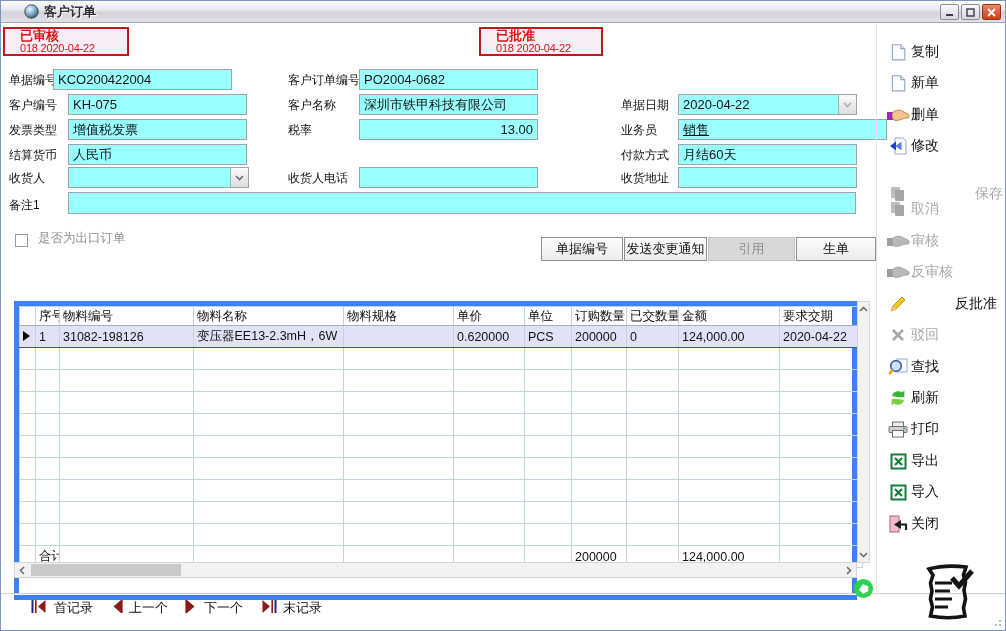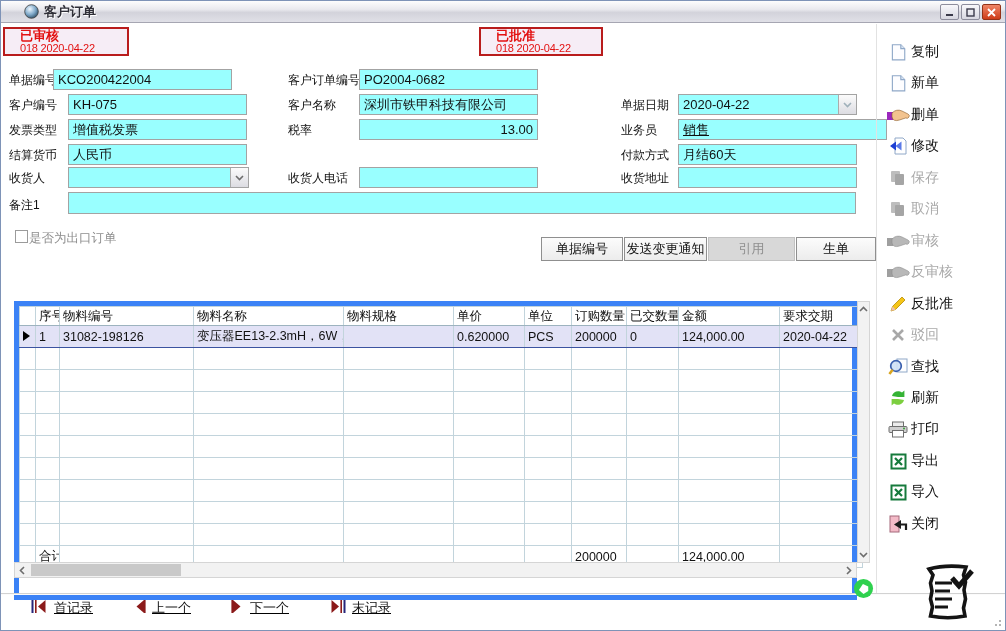--- a/index.html
+++ b/index.html
@@ -32,21 +32,21 @@
     font-size:13px; color:#111; padding:0 4px; font-family:inherit; }
   input.ffield { outline:none; }
   .ffield.right { text-align:right; }
   .combo-arrow { position:absolute; width:18px; height:19px; top:1px; right:1px;
     background:linear-gradient(#fbfbfb,#dcdce2); border-left:1px solid #ababab;
     display:flex; align-items:center; justify-content:center; }
   .combo-wrap { position:absolute; }
   .combo-wrap .ffield { left:0; top:0; width:100%; }
 
   
-  .chk-row { position:absolute; left:14px; top:229px; display:flex; align-items:flex-start; gap:1px; }
+  .chk-row { position:absolute; left:14px; top:229px; display:flex; align-items:flex-end; gap:10px; }
   .chk-box { width:13px; height:13px; border:1px solid #9b9b9b; background:#fff; }
   .chk-label { font-size:12.5px; color:#8d8d8d; }
 
   
   #actions { position:absolute; top:236px; left:540px; display:flex; }
   .act-btn { height:24px; font-size:13px; font-family:inherit; color:#111;
     background:linear-gradient(#fcfcfc,#ececec); border:1px solid #8f8f8f; margin-right:1px; }
   .act-btn.disabled { background:#d8d8d8; color:#8f8f8f; border-color:#c2c2c2; }
 
   
@@ -77,21 +77,21 @@
   #vs-dn { left:0; bottom:0; width:11px; height:14px; }
   #hs-lt { left:0; top:0; width:14px; height:14px; }
   #hs-rt { right:0; top:0; width:14px; height:14px; }
   #hs-thumb { position:absolute; left:16px; top:1px; width:150px; height:12px; background:#c9c9c9; }
   .chev { stroke:#6d6d6d; stroke-width:1.6; fill:none; }
 
   
   #divider-h { position:absolute; left:0; top:592px; width:1006px; height:2px;
     border-top:1px solid #d2d2d2; border-bottom:1px solid #fbfbfb; }
   #divider-v { position:absolute; left:875px; top:23px; width:1px; height:569px; background:#e2e2e2; }
-  #navbar { position:absolute; left:30px; top:598px; display:flex; gap:40px;text-decoration:underline; }
+  #navbar { position:absolute; left:30px; top:598px; display:flex; gap:17px; }
   .nav-btn { display:flex; align-items:center; gap:6px; font-size:13px; color:#111;
     background:none; border:none; font-family:inherit; }
 
   
   #sidebar { position:absolute; left:884px; top:38px; width:118px; }
   .side-btn { position:absolute; left:0; width:118px; height:26px; display:flex; align-items:center;
     background:none; border:none; font-family:inherit; font-size:14px; color:#111; text-align:left; }
   .side-btn .ic { width:26px; display:flex; justify-content:center; align-items:center; }
   .side-btn.disabled { color:#a9a9a9; }
 
@@ -482,21 +482,21 @@
       <button class="side-btn" style="top: 94px;">
         <span class="ic">
           <svg width="18" height="18" viewBox="0 0 18 18">
             <path d="M6 1h8l3 3v13H6z" fill="#fff" stroke="#90a8c8"></path>
             <path d="M1 9l6 4.5v-9z" fill="#1c3fd4"></path>
             <path d="M6.5 9l6 4.5v-9z" fill="#5b7ae8"></path>
           </svg>
         </span>
         <span>修改</span>
       </button>
-      <button class="side-btn disabled" style="top: 126px;">
+      <button class="side-btn disabled" style="top: 142px; justify-content: space-between;">
         <span class="ic">
           <svg width="18" height="17" viewBox="0 0 18 17">
             <rect x="2" y="1" width="9" height="11" rx="1" fill="#bdbdbd"></rect>
             <rect x="6" y="4" width="9" height="11" rx="1" fill="#a5a5a5"></rect>
           </svg>
         </span>
         <span>保存</span>
       </button>
       <button class="side-btn disabled" style="top: 157px;">
         <span class="ic">
@@ -518,21 +518,21 @@
       </button>
       <button class="side-btn disabled" style="top: 220px;">
         <span class="ic">
           <svg width="23" height="16" viewBox="0 0 23 16">
             <rect x="0" y="5" width="6" height="8" fill="#9f9f9f"></rect>
             <path d="M5 6q4.5-4.5 10-2l6 3q2 1 1 3t-3.5 1l-6 2q-6.5 2-7.5-3z" fill="#b8b8b8" stroke="#8f8f8f" stroke-width="0.6"></path>
           </svg>
         </span>
         <span>反审核</span>
       </button>
-      <button class="side-btn" style="top: 252px;">
+      <button class="side-btn" style="top: 252px; gap: 44px;">
         <span class="ic">
           <svg width="18" height="18" viewBox="0 0 18 18">
             <path d="M2 16l1.6-4.6L13 2l3 3-9.4 9.4z" fill="#f5c518" stroke="#b58a00" stroke-width="0.8"></path>
             <path d="M2 16l1.6-4.6 3 3z" fill="#edbfae"></path>
           </svg>
         </span>
         <span>反批准</span>
       </button>
       <button class="side-btn disabled" style="top: 283px;">
         <span class="ic">

